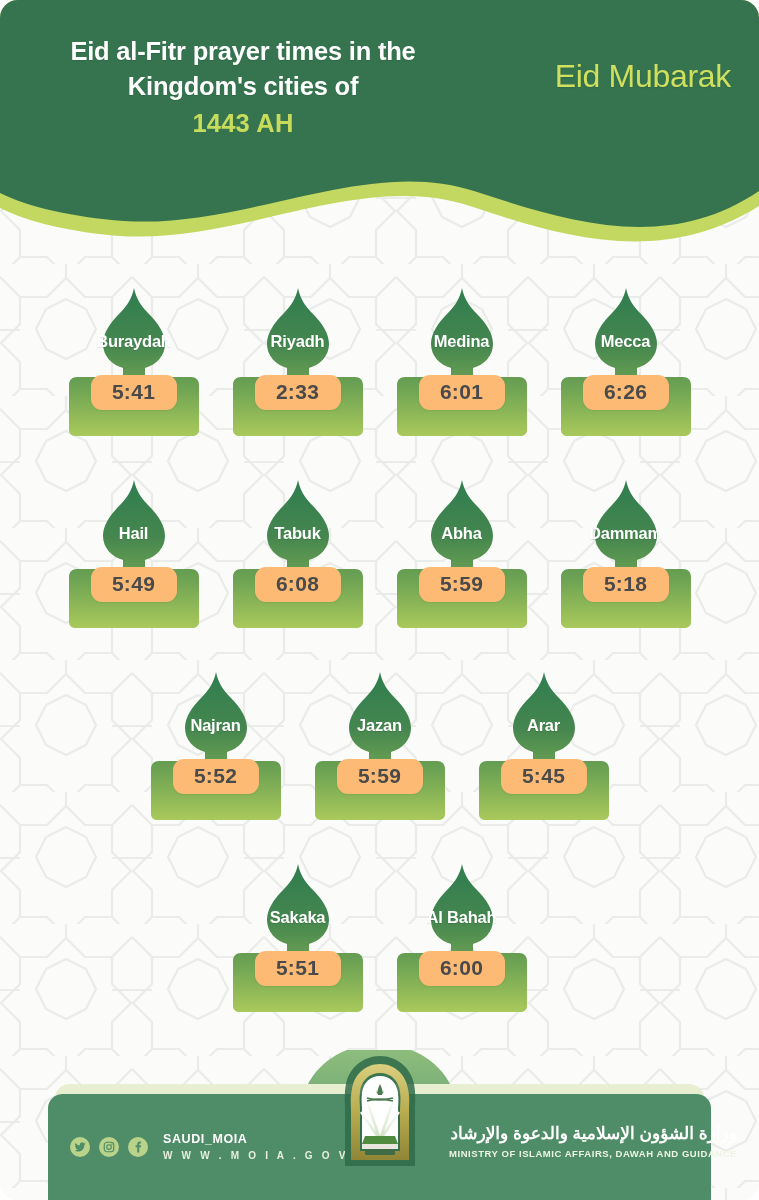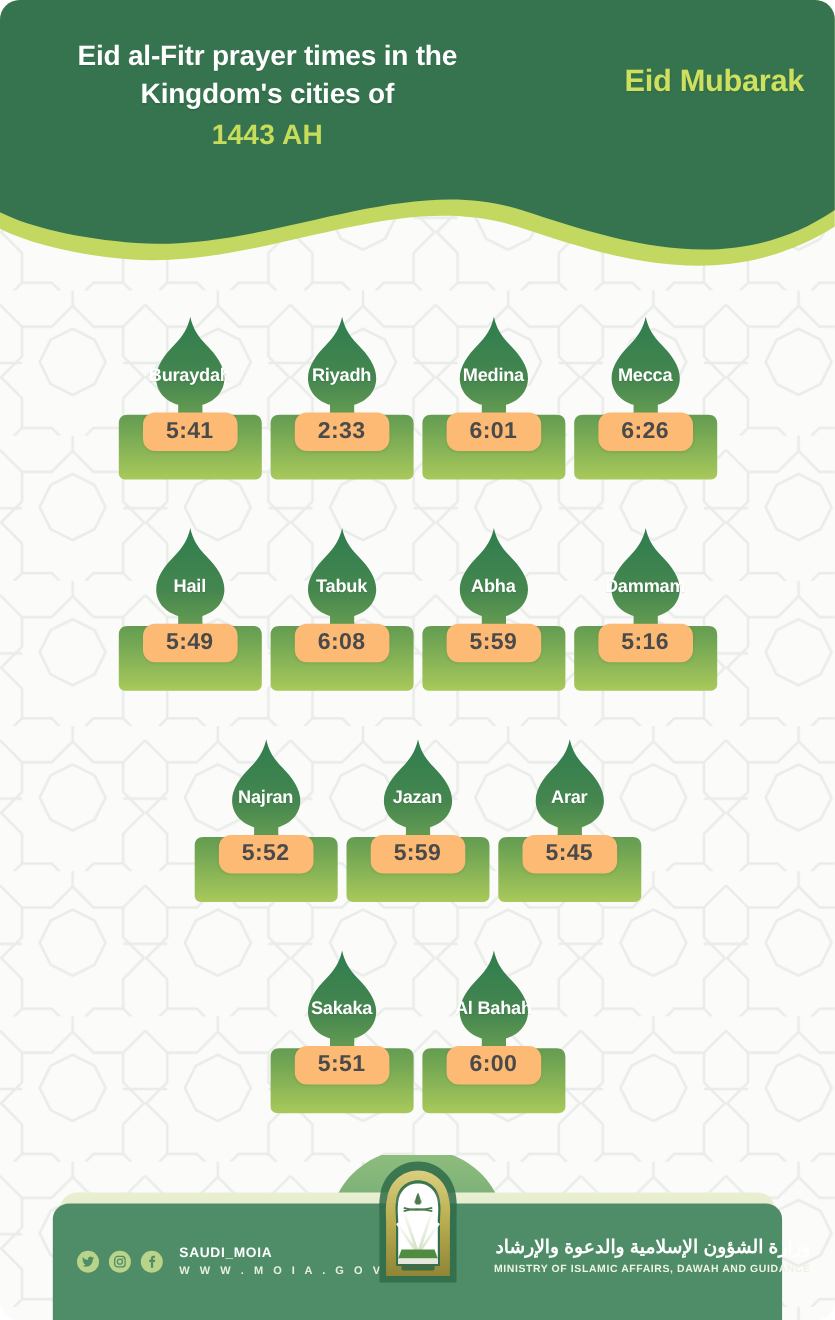--- a/index.html
+++ b/index.html
@@ -62,39 +62,39 @@
     font-size:25.5px;
     font-weight:bold;
     line-height:1.5;
     letter-spacing:0.2px;
   }
 
   #greeting {
     position:absolute;
     right:28px; top:58px;
     color:#cfe05e;
-    font-size:28px;
-    font-weight:bold;
+    font-size:32px;
+    font-weight:normal;
     letter-spacing:-0.3px;
     text-shadow:0 1px 2px rgba(0,0,0,.12);
     white-space:nowrap;
   }
 
   
   #cities {
     position:absolute;
     top:286px; left:0;
     width:759px;
     z-index:1;
   }
   .city-row {
     display:flex;
     justify-content:center;
     align-items:flex-end;
-    gap:0;
+    gap:26px;
     margin-bottom:40px;
   }
 
   .city-card {
     position:relative;
     width:138px; height:152px;
     flex:0 0 auto;
   }
   .mosque-svg {
     position:absolute; top:0; left:0;
@@ -312,21 +312,21 @@
             <use href="#mosquePath" fill="url(#mosqueGrad)"></use>
           </svg>
           <div class="city-name">Abha</div>
           <div class="time-pill">5:59</div>
         </div>
         <div class="city-card">
           <svg class="mosque-svg" viewBox="0 0 138 152">
             <use href="#mosquePath" fill="url(#mosqueGrad)"></use>
           </svg>
           <div class="city-name">Dammam</div>
-          <div class="time-pill">5:16</div>
+          <div class="time-pill">5:18</div>
         </div>
       </div>
       <div class="city-row">
         <div class="city-card">
           <svg class="mosque-svg" viewBox="0 0 138 152">
             <use href="#mosquePath" fill="url(#mosqueGrad)"></use>
           </svg>
           <div class="city-name">Najran</div>
           <div class="time-pill">5:52</div>
         </div>

